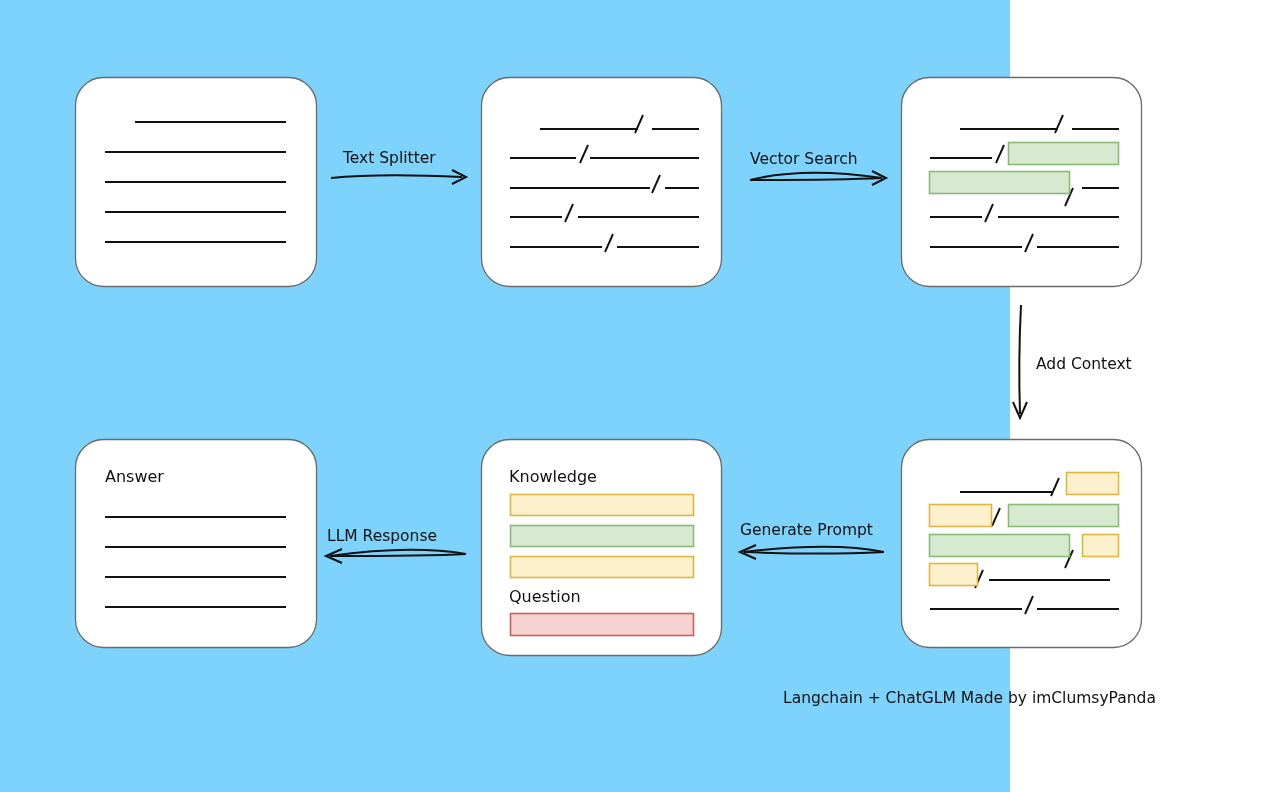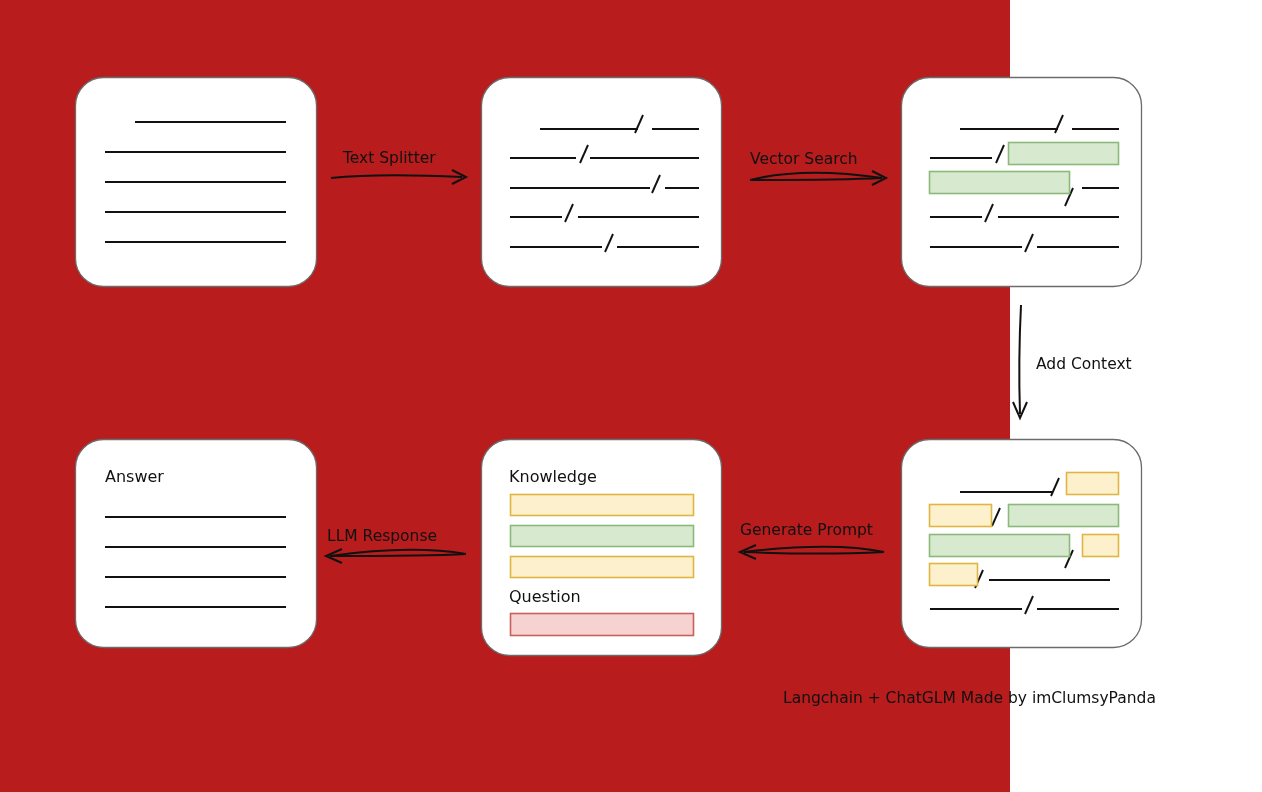--- a/index.html
+++ b/index.html
@@ -1,18 +1,18 @@
 <!DOCTYPE html>
 <html><head>
 <meta charset="utf-8">
 <style>
   html,body{margin:0;padding:0;background:#ffffff;}
   body{width:1262px;height:792px;overflow:hidden;
        font-family:"DejaVu Sans", sans-serif;}
-  #canvas{position:relative;width:1010px;height:792px;background:#b91c1c;}
+  #canvas{position:relative;width:1010px;height:792px;background:#7dd3fc;}
   svg#diagram{position:absolute;left:0;top:0;width:1262px;height:792px;}
   .lbl{font-family:"DejaVu Sans", sans-serif;font-size:15.5px;fill:#111111;}
   .boxlbl{font-family:"DejaVu Sans", sans-serif;font-size:16px;fill:#111111;}
   .footer{font-family:"DejaVu Sans", sans-serif;font-size:15.5px;fill:#111111;}
 </style>
 </head>
 <body>
 
 <div id="canvas">
 

